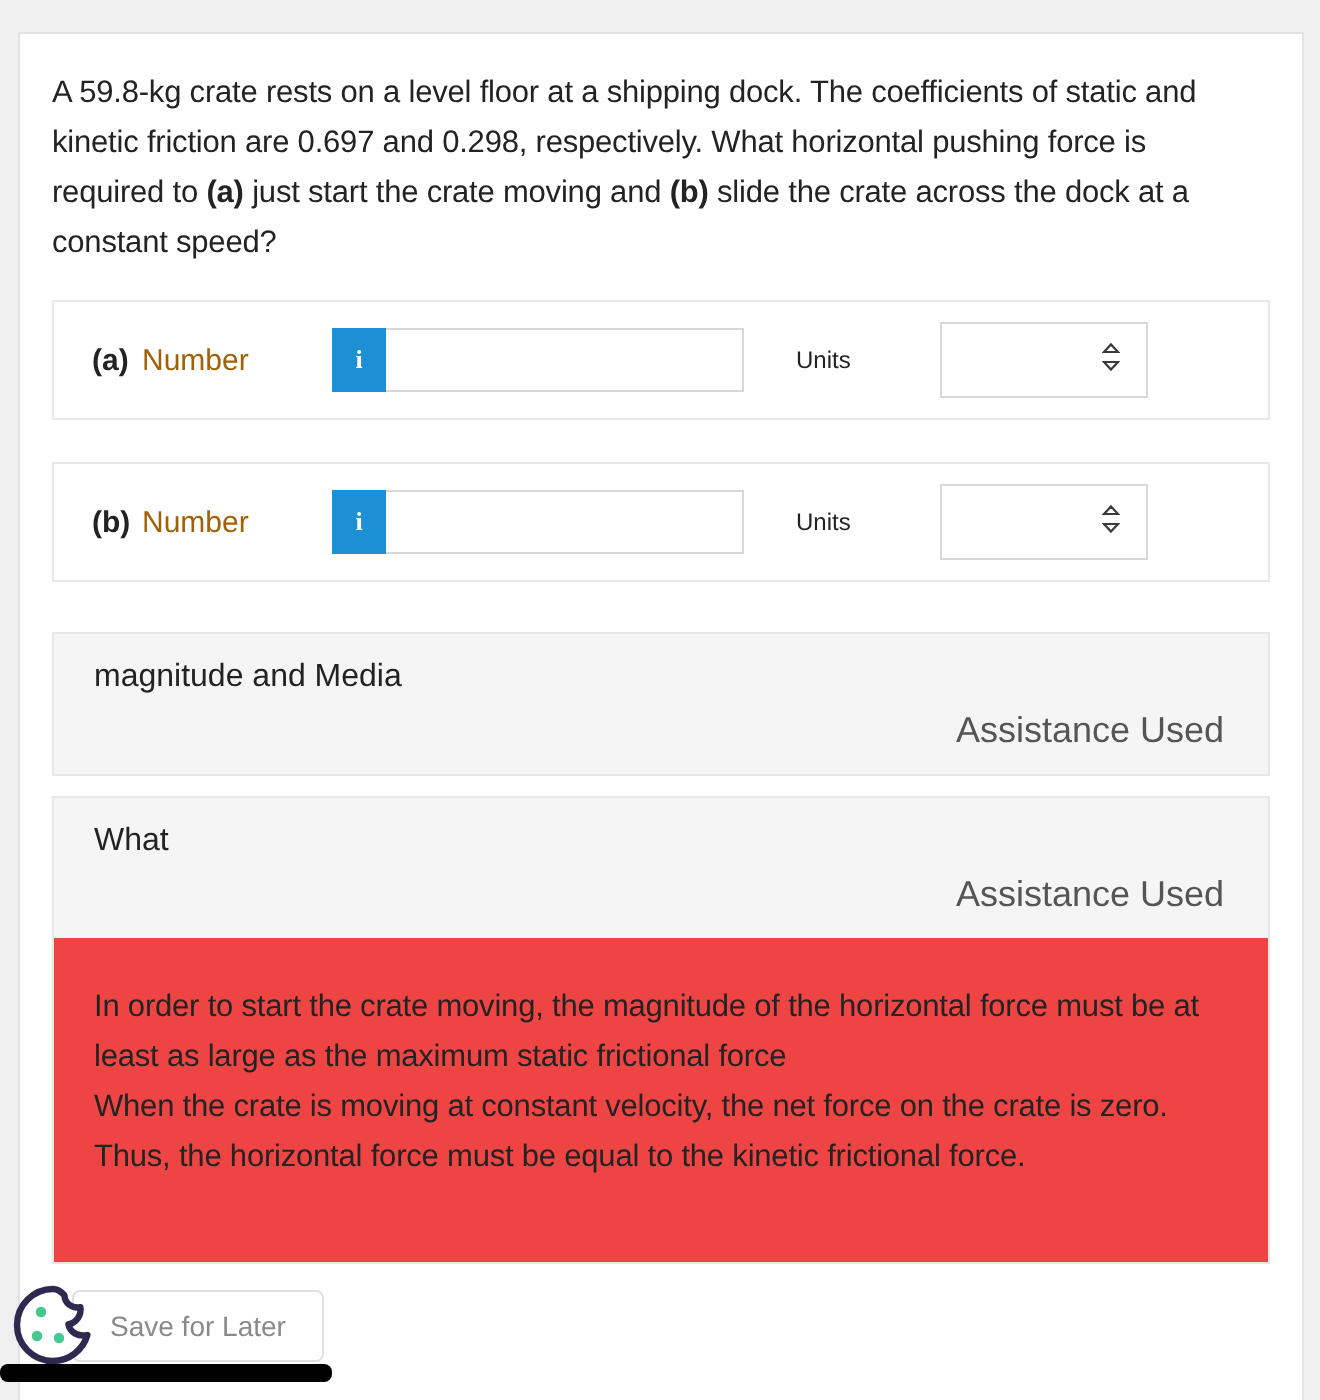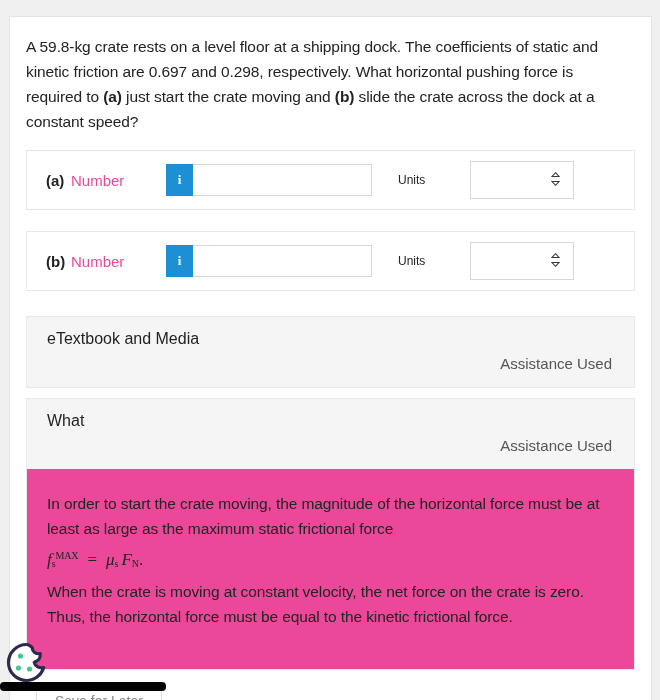--- a/index.html
+++ b/index.html
@@ -57,21 +57,21 @@
   .part-label {
     font-size: 15px;
     font-weight: 700;
     color: #232323;
     width: 44px;
     padding-left: 19px;
     box-sizing: border-box;
   }
   .number-label {
     font-size: 15px;
-    color: #ec4899;
+    color: #a16207;
     width: 95px;
   }
   .field-group {
     display: flex;
     align-items: stretch;
     height: 32px;
   }
   .info-badge {
     width: 27px;
     background: #1d8fd4;
@@ -140,26 +140,26 @@
     cursor: pointer;
   }
   .assist-title {
     font-size: 16px;
     color: #232323;
   }
   .assist-used {
     position: absolute;
     right: 22px;
     top: 38px;
-    font-size: 15px;
+    font-size: 18px;
     color: #555555;
   }
 
   .hint-body {
-    background: #ec4899;
+    background: #ef4444;
     padding: 22px 26px 40px 20px;
     font-size: 15.5px;
     line-height: 25px;
     color: #232323;
     letter-spacing: -0.1px;
   }
   .formula {
     font-family: "Liberation Serif", serif;
     font-size: 17px;
     line-height: 30px;
@@ -266,33 +266,32 @@
         <svg width="9" height="15" viewBox="0 0 9 15" aria-hidden="true">
           <path d="M4.5 1.2 L8 5 L1 5 Z" fill="none" stroke="#3a3a3a" stroke-width="1.1"></path>
           <path d="M4.5 13.8 L8 10 L1 10 Z" fill="none" stroke="#3a3a3a" stroke-width="1.1"></path>
         </svg>
       </span>
     </span>
   </div>
 
   <div class="assist-panel" id="etextbook-panel">
     <div class="assist-header">
-      <span class="assist-title">eTextbook and Media</span>
+      <span class="assist-title">magnitude and Media</span>
       <span class="assist-used">Assistance Used</span>
     </div>
   </div>
 
   <div class="assist-panel" id="hint-panel">
     <div class="assist-header">
       <span class="assist-title">What</span>
       <span class="assist-used">Assistance Used</span>
     </div>
     <div class="hint-body">
       <div>In order to start the crate moving, the magnitude of the horizontal force must be at least as large as the maximum static frictional force</div>
-      <div class="formula"><i>f</i><sub>s</sub><sup>MAX</sup><span class="eq">=</span><i>μ</i><sub>s</sub> <i>F</i><sub>N</sub><span>.</span></div>
       <div>When the crate is moving at constant velocity, the net force on the crate is zero. Thus, the horizontal force must be equal to the kinetic frictional force.</div>
     </div>
   </div>
 
   <div class="footer-area">
     <span class="save-button">Save for Later</span>
   </div>
 
 </div>
 

